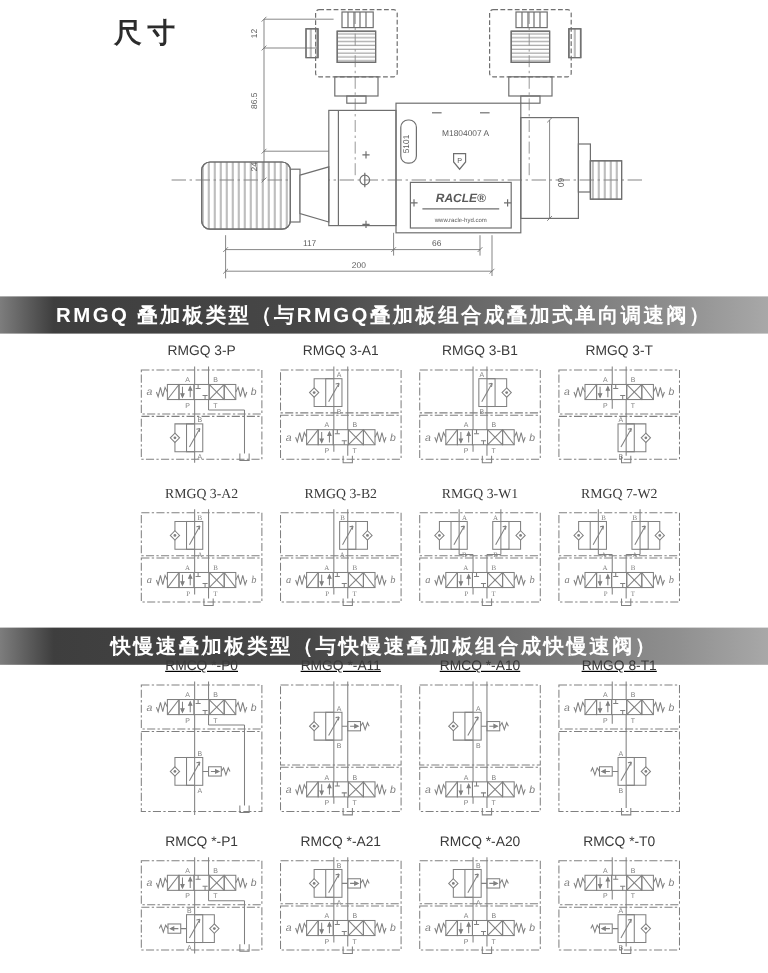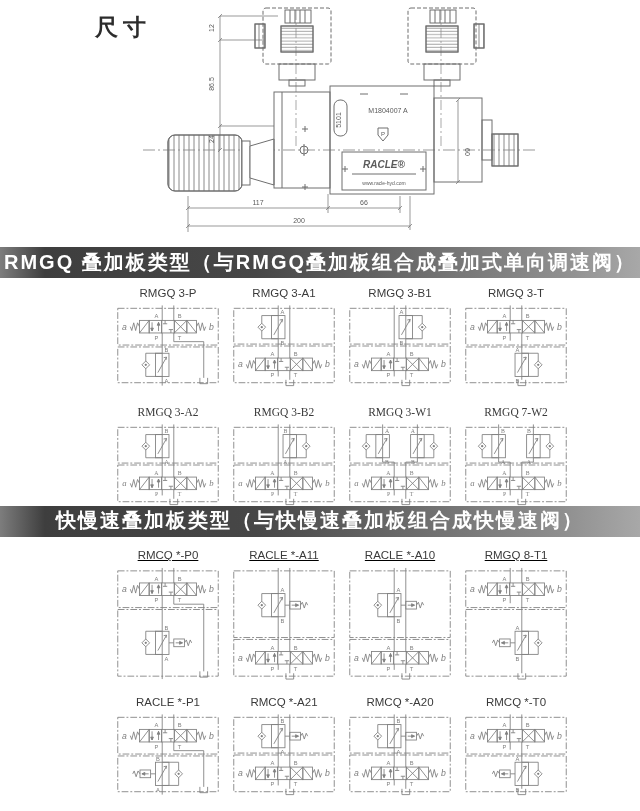--- a/index.html
+++ b/index.html
@@ -1,23 +1,23 @@
 <!DOCTYPE html>
 <html><head>
 <meta charset="utf-8">
 <style>
   html,body{margin:0;padding:0;}
   body{width:640px;height:811px;background:#ffffff;font-family:"Liberation Sans","DejaVu Sans",sans-serif;}
   #page{position:relative;width:640px;height:811px;background:#fff;overflow:hidden;}
   .dim-title{position:absolute;left:95px;top:12px;font-size:23px;font-weight:600;letter-spacing:5px;color:#2c2c2c;}
   #drawing{position:absolute;left:128px;top:0px;width:424px;height:246px;}
   .banner{position:absolute;left:0;width:640px;height:31px;line-height:31px;text-align:center;
-    color:#ffffff;font-size:20px;font-weight:bold;letter-spacing:2px;
+    color:#ffffff;font-size:17px;font-weight:bold;letter-spacing:2px;
     background:linear-gradient(90deg,#7d7d7d 0%,#3e3e3e 7%,#474747 40%,#8f8f8f 88%,#a8a8a8 100%);}
-  #banner1{top:247px;} #banner2{top:506px;font-family:Liberation Mono, monospace;}
+  #banner1{top:247px;} #banner2{top:523px;}
   .grid{position:absolute;left:110px;width:464px;display:flex;}
   #row1{top:285px;} #row2{top:404px;font-family:Liberation Serif, serif;} #row3{top:547px;text-decoration:underline;} #row4{top:694px;}
   .cell{margin:0;width:116px;display:flex;flex-direction:column;align-items:center;}
   .cell-label{font-size:11.5px;color:#3a3a3a;height:17px;line-height:17px;white-space:nowrap;}
   .sym{width:114px;height:88px;}
   .sym.tall{height:120px;}
   .sym svg{width:100%;height:100%;display:block;}
   text{stroke:none;}
   .dimtxt{font-size:7px;fill:#5a5a5a;}
   .smalltxt{font-size:5px;fill:#5a5a5a;}
@@ -651,21 +651,21 @@
               <path d="M76 79.5 l2 -3 l2 6 l2 -6 l1.5 3"></path>
               <line x1="65" y1="30.5" x2="65" y2="39.5"></line>
               <line x1="65" y1="39.5" x2="96" y2="39.5"></line>
               <line x1="96" y1="39.5" x2="96" y2="109"></line>
               <path d="M92 109 V115 H100 V109"></path>
             </g>
           </svg>
         </div>
     </figure>
     <figure class="cell">
-      <figcaption class="cell-label">RACLE *-A11</figcaption>
+      <figcaption class="cell-label">RMGQ *-A11</figcaption>
       <div class="sym tall">
           <svg viewBox="0 0 118 120">
             <g stroke="#808080" fill="none" stroke-width="0.9">
               <rect x="7" y="5" width="104" height="69" stroke-dasharray="7 2 2 2"></rect>
               <rect x="7" y="76" width="104" height="38" stroke-dasharray="7 2 2 2"></rect>
               <rect x="39.5" y="88.5" width="13" height="13"></rect>
               <rect x="52.5" y="88.5" width="13" height="13"></rect>
               <rect x="65.5" y="88.5" width="13" height="13"></rect>
               <rect x="29.5" y="88.5" width="10" height="13"></rect>
               <rect x="78.5" y="88.5" width="10" height="13"></rect>
@@ -708,21 +708,21 @@
               <line x1="67" y1="40.5" x2="74" y2="40.5"></line>
               <path d="M74 40.5 l-3 -1.5 l0 3 z" fill="#808080"></path>
               <path d="M76 40.5 l2 -3 l2 6 l2 -6 l1.5 3"></path>
               <line x1="53" y1="28.5" x2="53" y2="2"></line>
               <line x1="65" y1="88.5" x2="65" y2="2"></line>
             </g>
           </svg>
         </div>
     </figure>
     <figure class="cell">
-      <figcaption class="cell-label">RACLE *-A10</figcaption>
+      <figcaption class="cell-label">RMCQ *-A10</figcaption>
       <div class="sym tall">
           <svg viewBox="0 0 118 120">
             <g stroke="#808080" fill="none" stroke-width="0.9">
               <rect x="7" y="5" width="104" height="69" stroke-dasharray="7 2 2 2"></rect>
               <rect x="7" y="76" width="104" height="38" stroke-dasharray="7 2 2 2"></rect>
               <rect x="39.5" y="88.5" width="13" height="13"></rect>
               <rect x="52.5" y="88.5" width="13" height="13"></rect>
               <rect x="65.5" y="88.5" width="13" height="13"></rect>
               <rect x="29.5" y="88.5" width="10" height="13"></rect>
               <rect x="78.5" y="88.5" width="10" height="13"></rect>
@@ -825,21 +825,21 @@
               <line x1="65" y1="91.5" x2="65" y2="111"></line>
               <path d="M61 111 V117 H69 V111"></path>
             </g>
           </svg>
         </div>
     </figure>
   </div>
 
   <div class="grid" id="row4">
     <figure class="cell">
-      <figcaption class="cell-label">RACLE *-P1</figcaption>
+      <figcaption class="cell-label">RMCQ *-P1</figcaption>
       <div class="sym">
           <svg viewBox="0 0 118 88">
             <g stroke="#808080" fill="none" stroke-width="0.9">
               <rect x="7" y="5" width="104" height="38" stroke-dasharray="7 2 2 2"></rect>
               <rect x="7" y="45" width="104" height="37" stroke-dasharray="7 2 2 2"></rect>
               <rect x="39.5" y="17.5" width="13" height="13"></rect>
               <rect x="52.5" y="17.5" width="13" height="13"></rect>
               <rect x="65.5" y="17.5" width="13" height="13"></rect>
               <rect x="29.5" y="17.5" width="10" height="13"></rect>
               <rect x="78.5" y="17.5" width="10" height="13"></rect>

